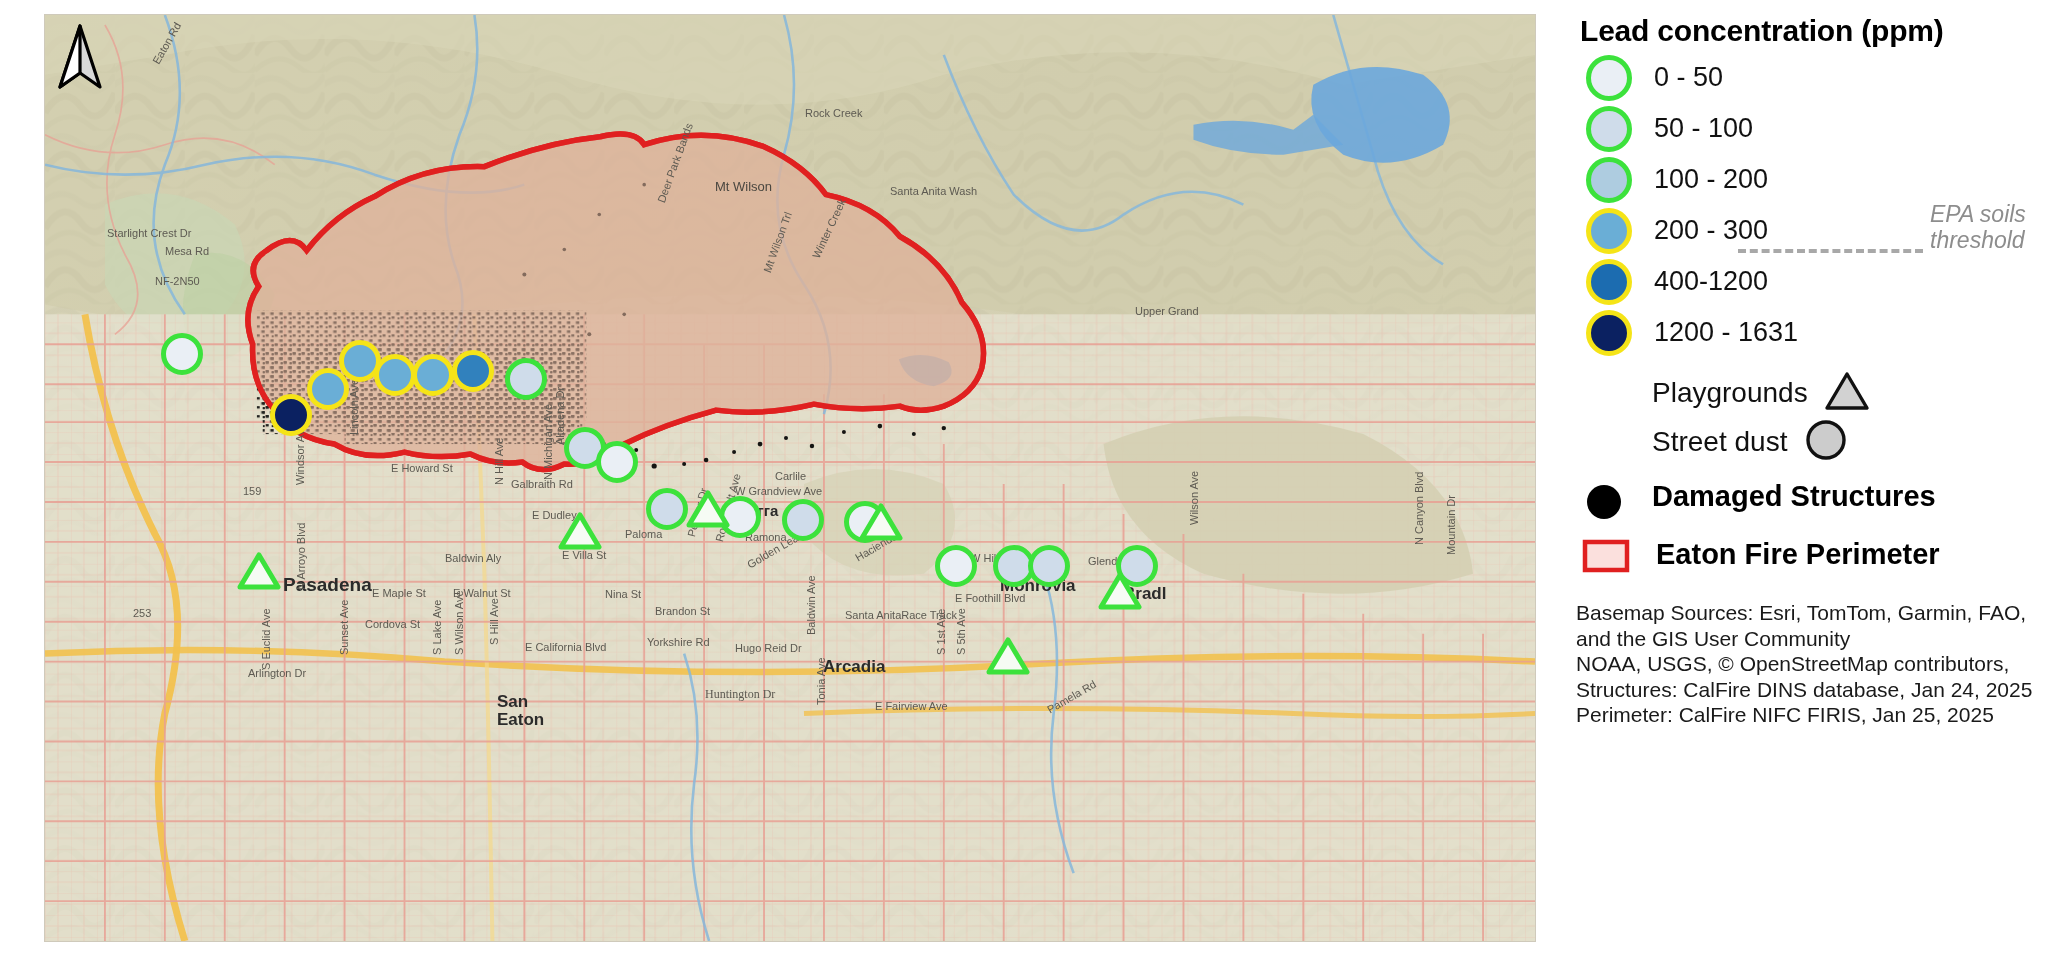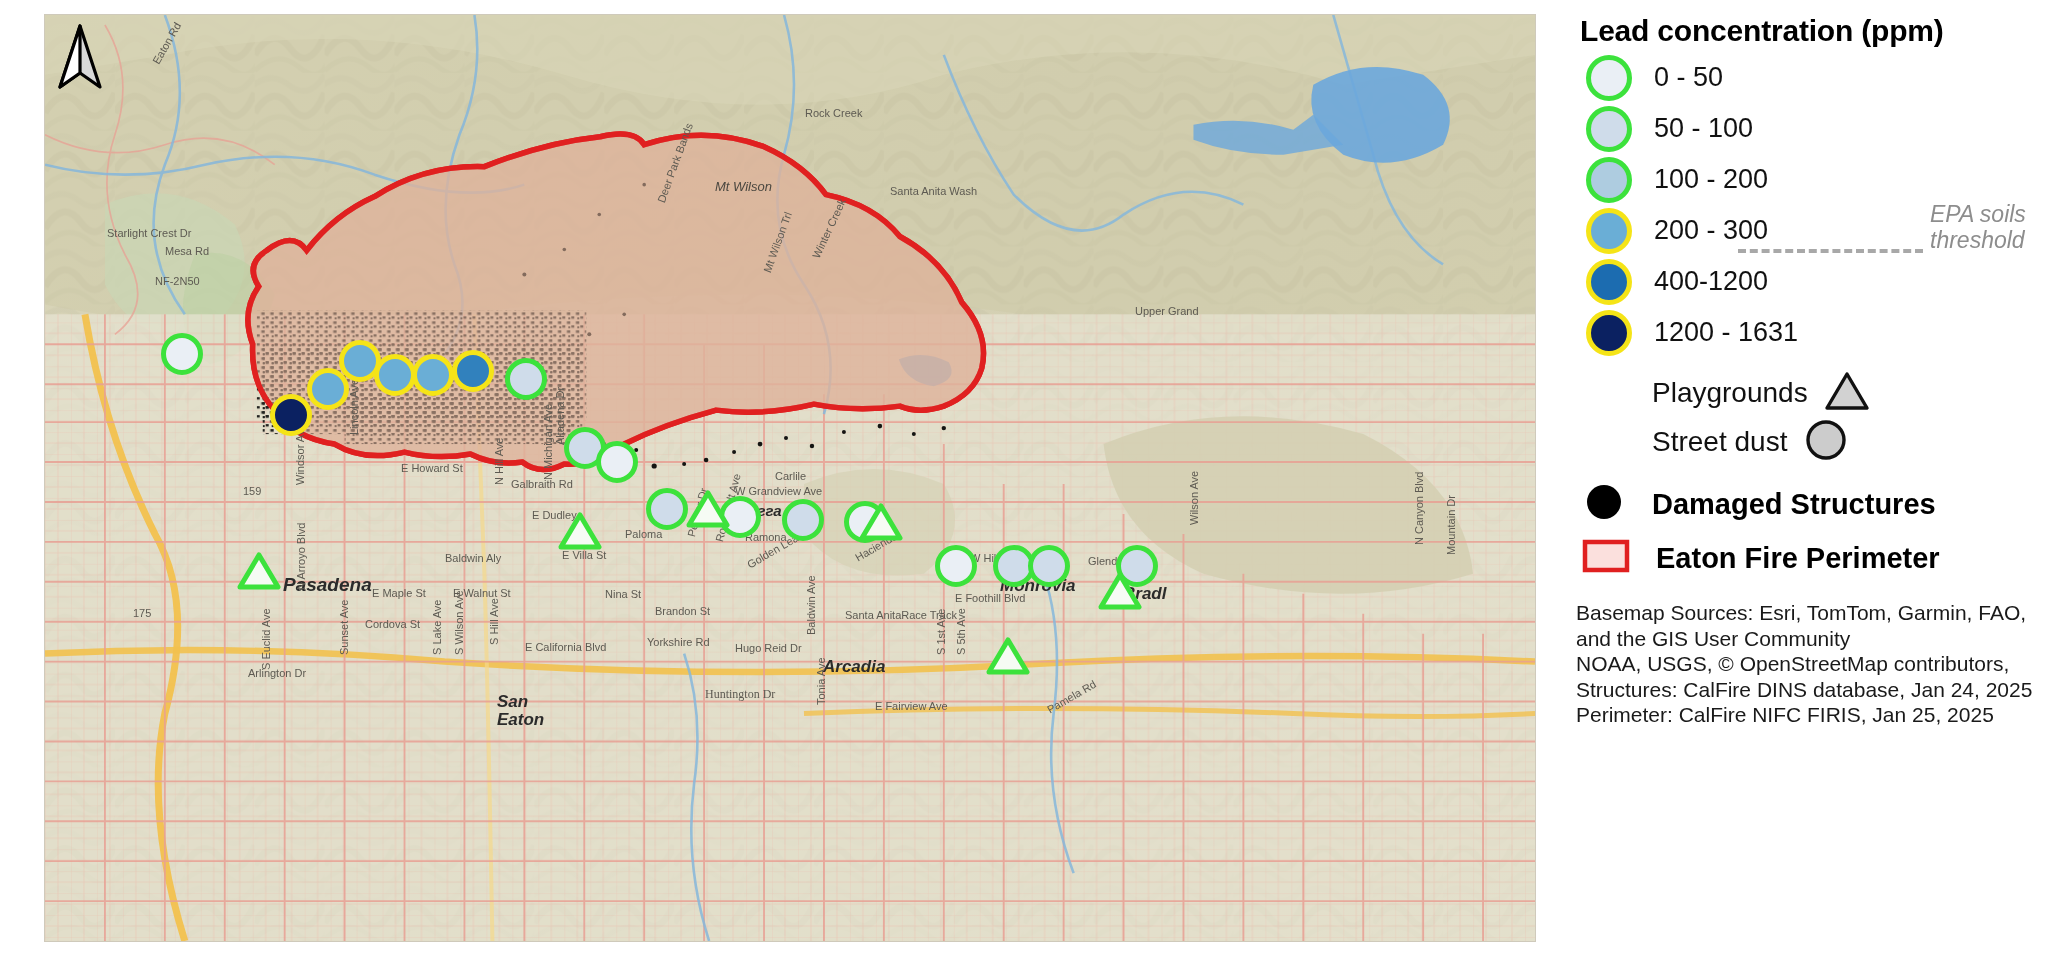--- a/index.html
+++ b/index.html
@@ -7,21 +7,21 @@
 
   #root{position:relative;width:2048px;height:974px;background:#fff;}
 
   
   #map-panel{position:absolute;left:44px;top:14px;width:1492px;height:928px;overflow:hidden;
              background:#e9e6d2;border:1px solid #cfcabb;box-sizing:border-box;}
   .svgfill{position:absolute;inset:0;width:100%;height:100%;}
 
   
   .city-label{position:absolute;font-family:"Liberation Sans",sans-serif;color:#2b2b2b;
-              font-weight:bold;white-space:pre;line-height:1.05;font-style:italic;}
+              font-weight:bold;white-space:pre;line-height:1.05;}
   .road-label{position:absolute;font-family:"Liberation Sans",sans-serif;color:#5d5a52;
               white-space:nowrap;}
 
   
   .marker{position:absolute;border-radius:50%;box-sizing:border-box;}
   .tri{position:absolute;}
 
   
   #legend{position:absolute;left:1560px;top:8px;width:480px;height:950px;}
   .legend-title{font-size:30px;font-weight:bold;color:#000;letter-spacing:-0.2px;
@@ -31,21 +31,21 @@
   .llabel{font-size:27px;color:#111;margin-left:22px;white-space:nowrap;}
   .epa-note{position:absolute;left:370px;top:150px;width:160px;font-size:23px;
             font-style:italic;color:#8d8d8d;line-height:1.12;text-align:left;}
   .epa-dash{position:absolute;left:178px;top:197px;width:185px;height:0;
             border-top:4px dashed #a8a8a8;}
 
   .sym-row{display:flex;align-items:center;justify-content:flex-start;margin-top:4px;}
   .sym-row .slabel{font-size:28px;color:#111;}
   .playrow{margin-left:92px;margin-top:12px;}
   .dustrow{margin-left:92px;margin-top:2px;}
-  .bigrow{display:flex;align-items:center;margin-left:22px;margin-top:14px;}
+  .bigrow{display:flex;align-items:flex-start;margin-left:22px;margin-top:14px;}
   .bigrow .blabel{font-size:29px;font-weight:bold;color:#000;margin-left:26px;white-space:nowrap;}
 
   .src{margin-left:16px;margin-top:22px;font-size:21px;color:#1a1a1a;line-height:1.22;}
   .src div{white-space:nowrap;}
 
   
   #north-arrow{position:absolute;left:12px;top:8px;}
 </style>
 </head>
 <body>
@@ -202,21 +202,21 @@
 
     <div id="map-labels">
         <div class="city-label" style="left: 670px; top: 165px; font-size: 13px; font-weight: normal; color: rgb(74, 71, 64);">Mt Wilson</div>
         <div class="city-label" style="left: 238px; top: 560px; font-size: 19px; font-weight: bold;">Pasadena</div>
         <div class="city-label" style="left: 955px; top: 562px; font-size: 17px; font-weight: bold;">Monrovia</div>
         <div class="city-label" style="left: 778px; top: 643px; font-size: 17px; font-weight: bold;">Arcadia</div>
         <div class="city-label" style="left: 452px; top: 678px; font-size: 17px; font-weight: bold;">San
 Eaton</div>
         <div class="city-label" style="left: 1078px; top: 570px; font-size: 17px; font-weight: bold;">Bradl</div>
         <div class="city-label" style="left: 690px; top: 488px; font-size: 15px; font-weight: bold;">Siегга</div>
-        <div class="road-label" style="left: 340px; top: 447px; font-size: 11px; transform-origin: left top; padding-left: 16px;">E Howard St</div>
+        <div class="road-label" style="left: 330px; top: 447px; font-size: 11px; transform-origin: left top; padding-left: 16px;">E Howard St</div>
         <div class="road-label" style="left: 466px; top: 463px; font-size: 11px; transform-origin: left top;">Galbraith Rd</div>
         <div class="road-label" style="left: 487px; top: 494px; font-size: 11px; transform-origin: left top;">E Dudley</div>
         <div class="road-label" style="left: 580px; top: 513px; font-size: 11px; transform-origin: left top;">Paloma</div>
         <div class="road-label" style="left: 517px; top: 534px; font-size: 11px; transform-origin: left top;">E Villa St</div>
         <div class="road-label" style="left: 400px; top: 537px; font-size: 11px; transform-origin: left top;">Baldwin Aly</div>
         <div class="road-label" style="left: 327px; top: 572px; font-size: 11px; transform-origin: left top;">E Maple St</div>
         <div class="road-label" style="left: 408px; top: 572px; font-size: 11px; transform-origin: left top;">E Walnut St</div>
         <div class="road-label" style="left: 560px; top: 573px; font-size: 11px; transform-origin: left top;">Nina St</div>
         <div class="road-label" style="left: 320px; top: 603px; font-size: 11px; transform-origin: left top;">Cordova St</div>
         <div class="road-label" style="left: 480px; top: 626px; font-size: 11px; transform-origin: left top;">E California Blvd</div>
@@ -254,21 +254,21 @@
         <div class="road-label" style="left: 110px; top: 260px; font-size: 11px; transform-origin: left top;">NF-2N50</div>
         <div class="road-label" style="left: 760px; top: 92px; font-size: 11px; transform-origin: left top;">Rock Creek</div>
         <div class="road-label" style="left: 845px; top: 170px; font-size: 11px; transform-origin: left top;">Santa Anita Wash</div>
         <div class="road-label" style="left: 610px; top: 185px; font-size: 11px; transform: rotate(-70deg); transform-origin: left top;">Deer Park Bands</div>
         <div class="road-label" style="left: 765px; top: 240px; font-size: 11px; transform: rotate(-65deg); transform-origin: left top;">Winter Creek</div>
         <div class="road-label" style="left: 716px; top: 255px; font-size: 11px; transform: rotate(-70deg); transform-origin: left top;">Mt Wilson Trl</div>
         <div class="road-label" style="left: 730px; top: 455px; font-size: 11px; transform-origin: left top;">Carlile</div>
         <div class="road-label" style="left: 640px; top: 520px; font-size: 11px; transform: rotate(-75deg); transform-origin: left top;">Pepper Dr</div>
         <div class="road-label" style="left: 668px; top: 525px; font-size: 11px; transform: rotate(-75deg); transform-origin: left top;">Roosevelt Ave</div>
         <div class="road-label" style="left: 198px; top: 470px; font-size: 11px; transform-origin: left top;">159</div>
-        <div class="road-label" style="left: 88px; top: 592px; font-size: 11px; transform-origin: left top;">175</div>
+        <div class="road-label" style="left: 88px; top: 592px; font-size: 11px; transform-origin: left top;">253</div>
         <div class="road-label" style="left: 808px; top: 538px; font-size: 11px; transform: rotate(-30deg); transform-origin: left top;">Hacienda</div>
         <div class="road-label" style="left: 700px; top: 545px; font-size: 11px; transform: rotate(-30deg); transform-origin: left top;">Golden Leaf Ave</div>
         <div class="road-label" style="left: 910px; top: 577px; font-size: 11px; transform-origin: left top;">E Foothill Blvd</div>
         <div class="road-label" style="left: 770px; top: 690px; font-size: 11px; transform: rotate(-90deg); transform-origin: left top;">Tonia Ave</div>
         <div class="road-label" style="left: 1000px; top: 690px; font-size: 11px; transform: rotate(-30deg); transform-origin: left top;">Pamela Rd</div>
         <div class="road-label" style="left: 1090px; top: 290px; font-size: 11px; transform-origin: left top;">Upper Grand</div>
         <div class="road-label" style="left: 105px; top: 45px; font-size: 11px; transform: rotate(-60deg); transform-origin: left top;">Eaton Rd</div>
         <div class="road-label" style="left: 700px; top: 516px; font-size: 11px; transform-origin: left top;">Ramona</div>
       </div>
 

